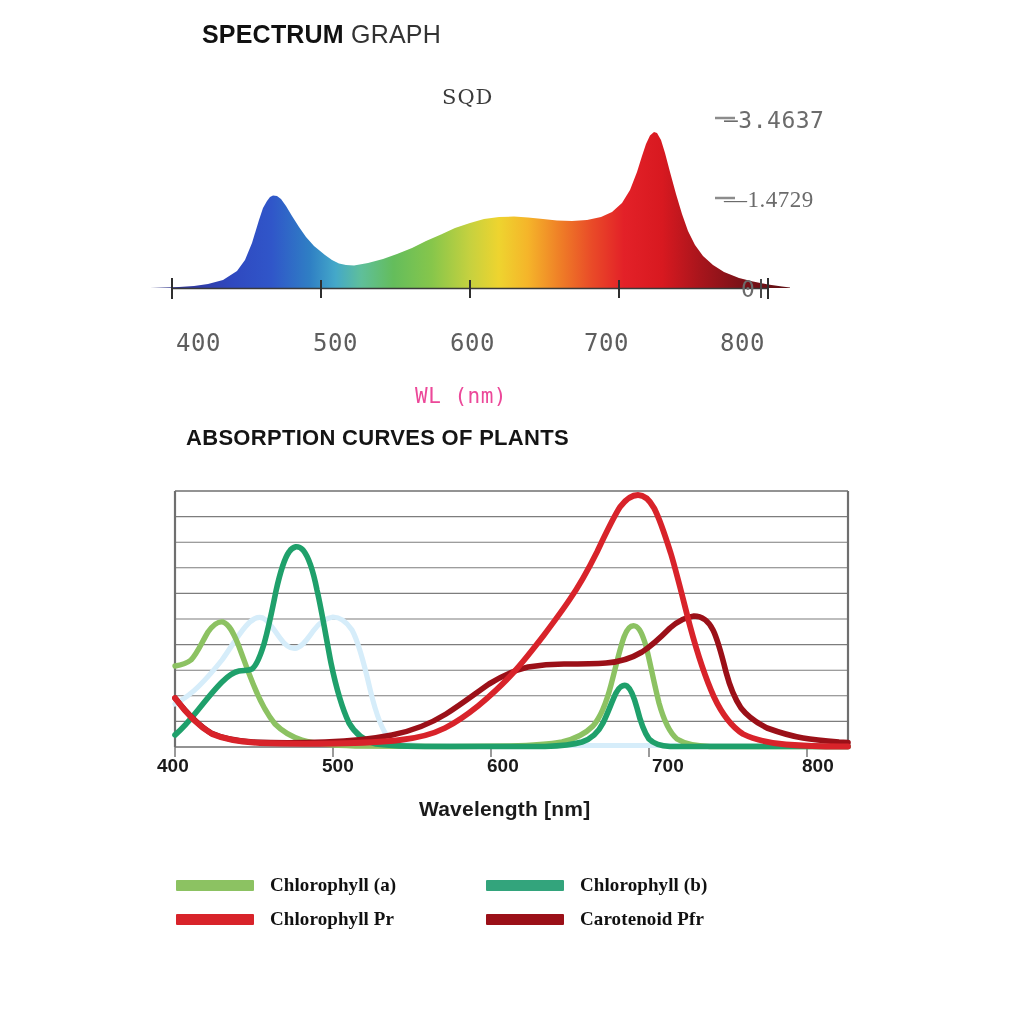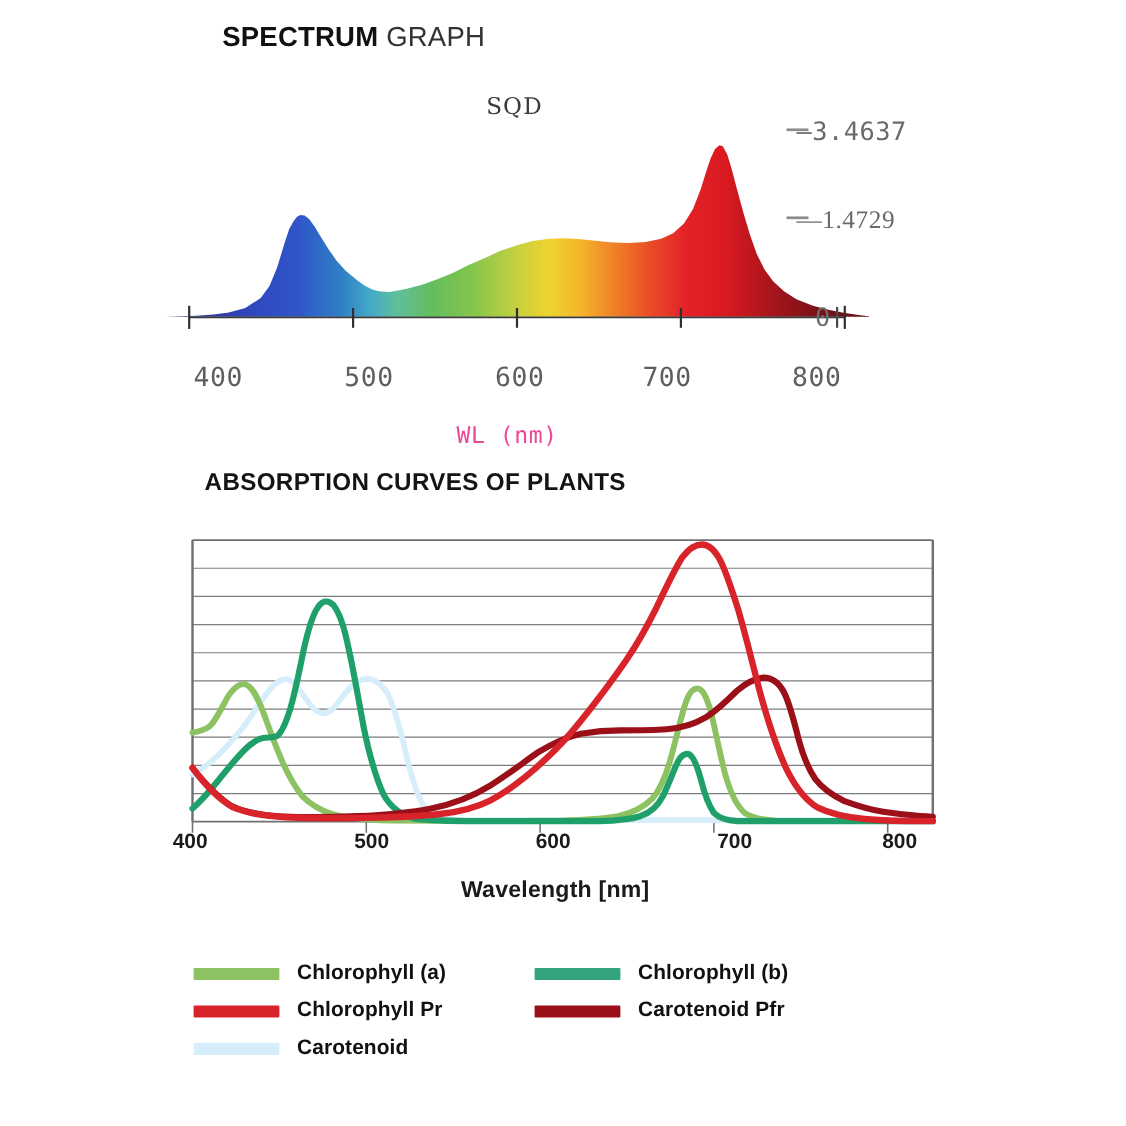--- a/index.html
+++ b/index.html
@@ -134,20 +134,21 @@
   #legend {
     position: absolute;
     left: 176px;
     top: 868px;
     width: 640px;
   }
   .legend-row {
     display: flex;
     align-items: center;
     height: 34px;
+    font-family: Liberation Serif, serif;
   }
   .legend-item {
     display: flex;
     align-items: center;
     flex: 0 0 310px;
   }
   .legend-swatch {
     width: 78px;
     height: 11px;
     border-radius: 1px;
@@ -394,22 +395,16 @@
       <div class="legend-item">
         <span class="legend-swatch" style="background:#D8232A"></span>
         <span class="legend-text">Chlorophyll Pr</span>
       </div>
       <div class="legend-item">
         <span class="legend-swatch" style="background:#9B1018"></span>
         <span class="legend-text">Carotenoid Pfr</span>
       </div>
     </div>
 
-    <div class="legend-row">
-      <div class="legend-item">
-        <span class="legend-swatch" style="background:#D6EDFA"></span>
-        <span class="legend-text">Carotenoid</span>
-      </div>
-    </div>
 
   </div>
 
 </div>
 
 </body></html>

